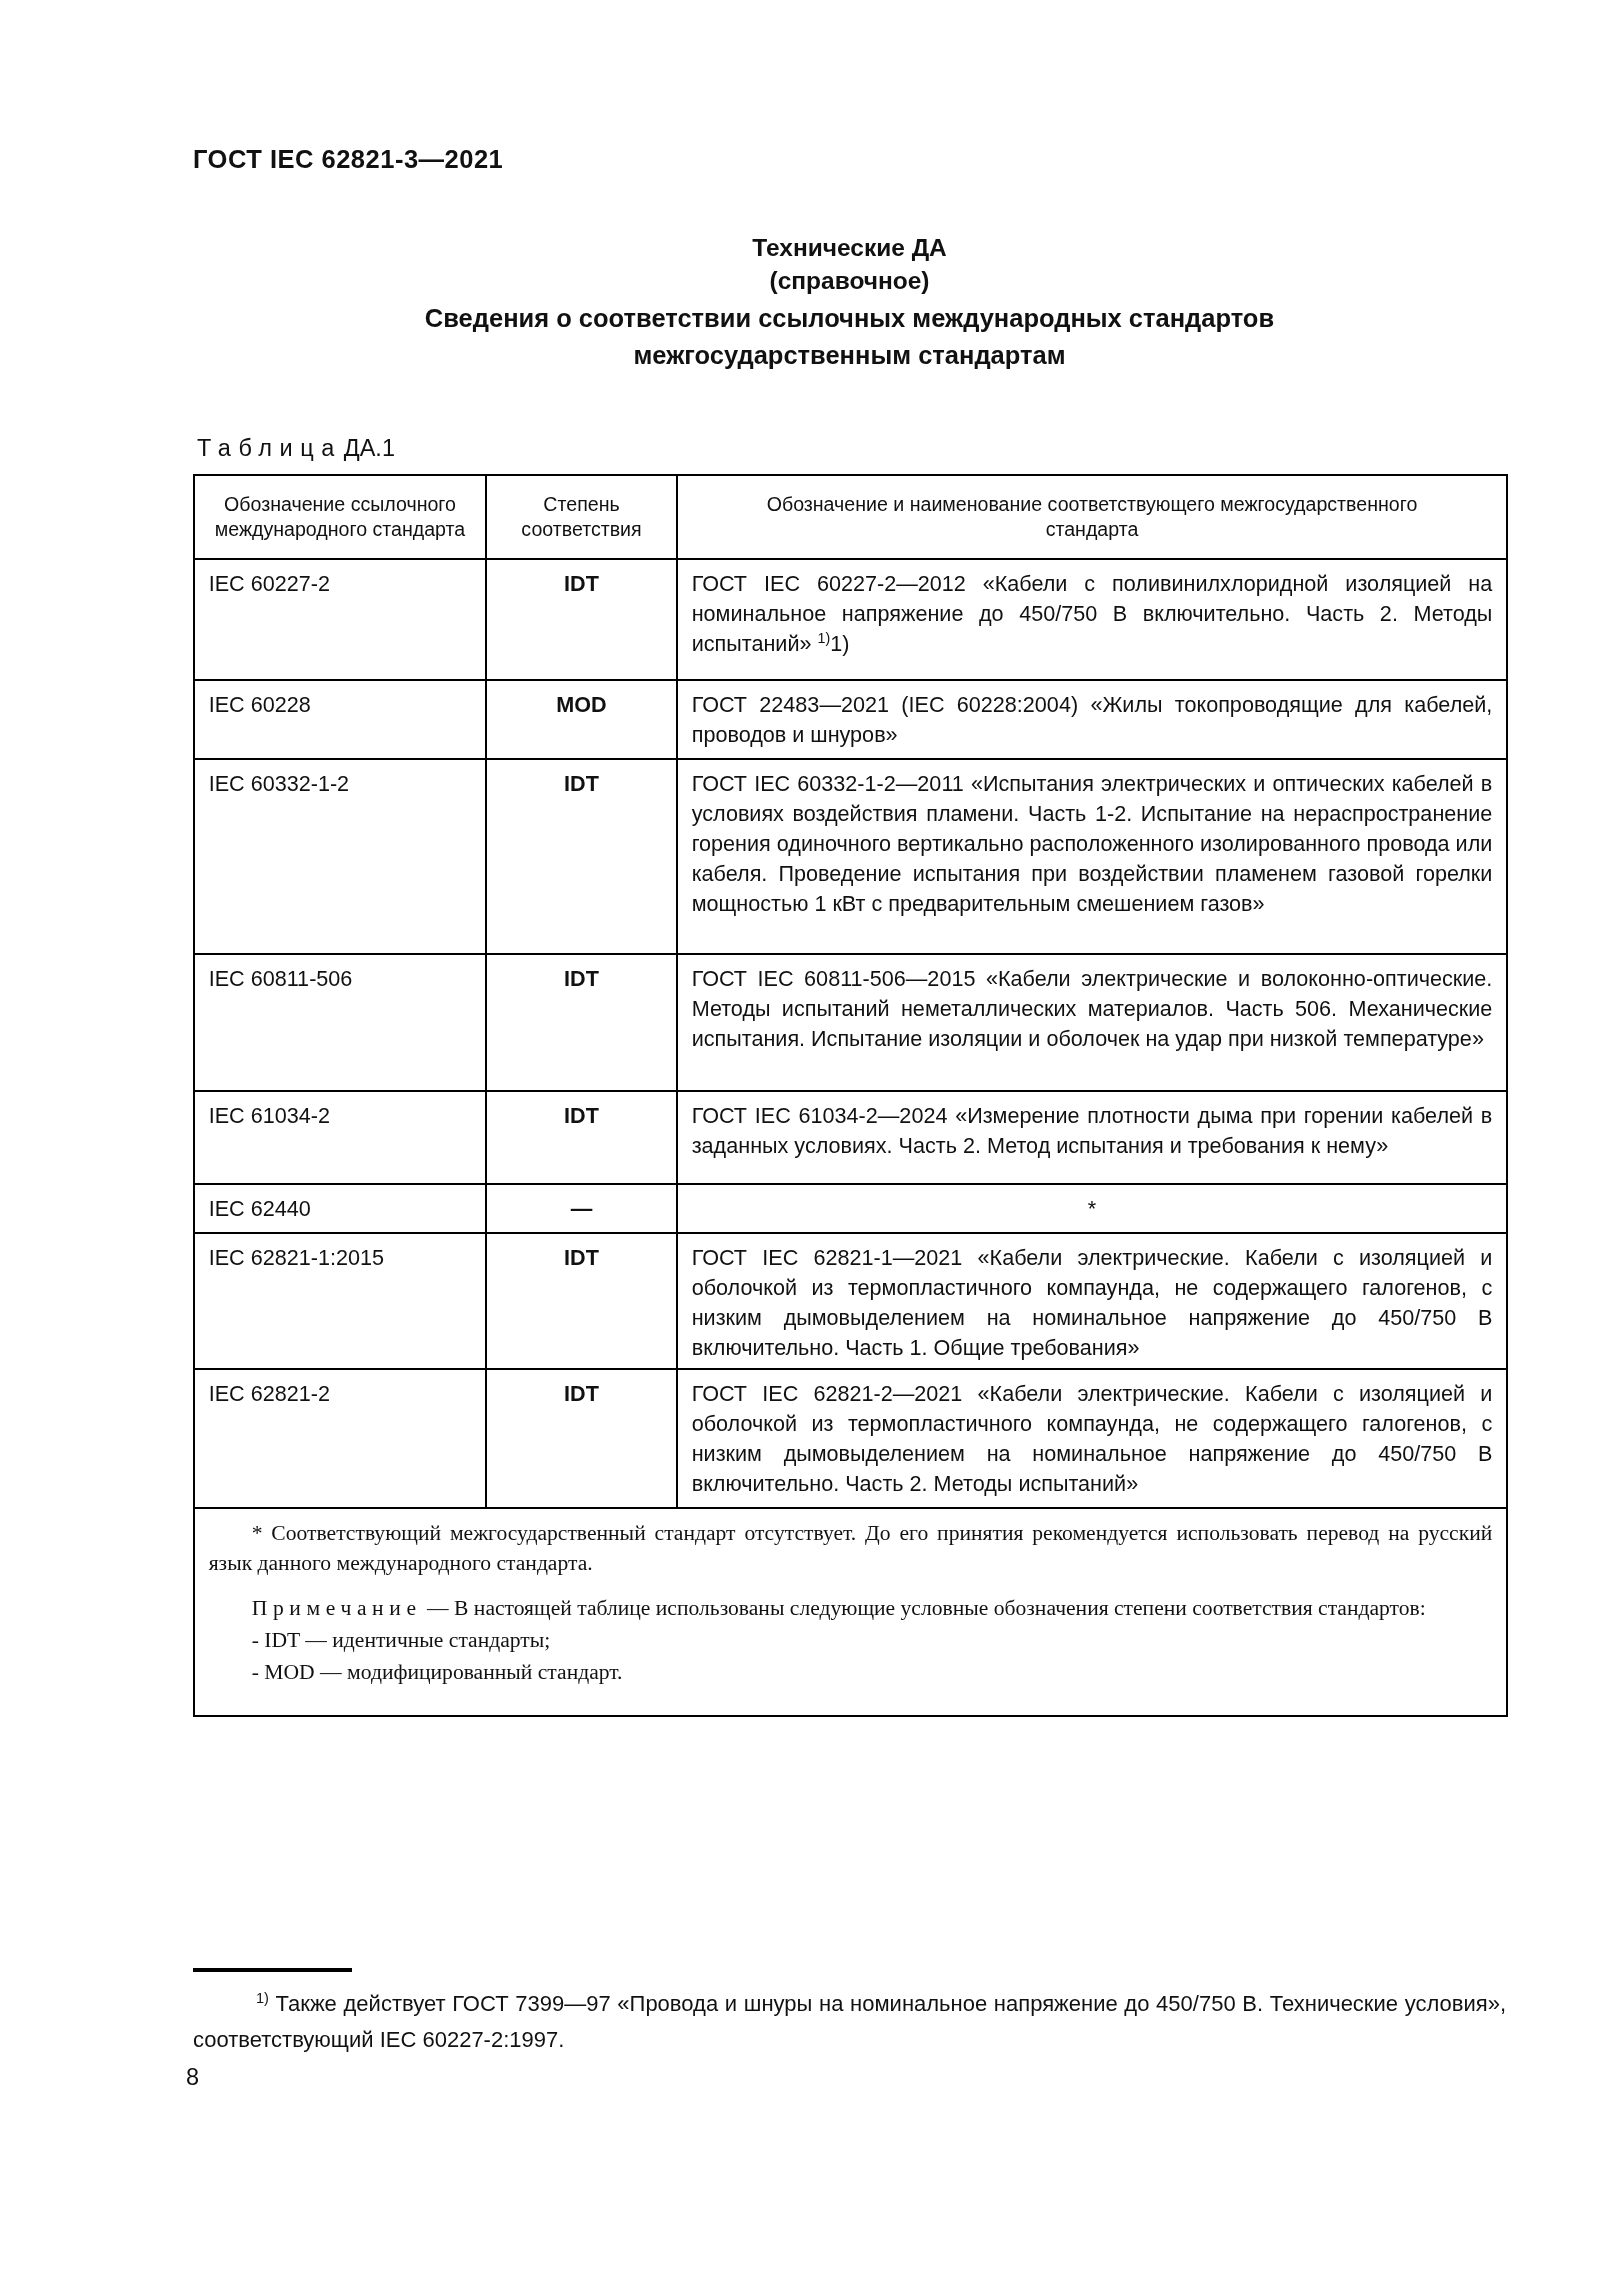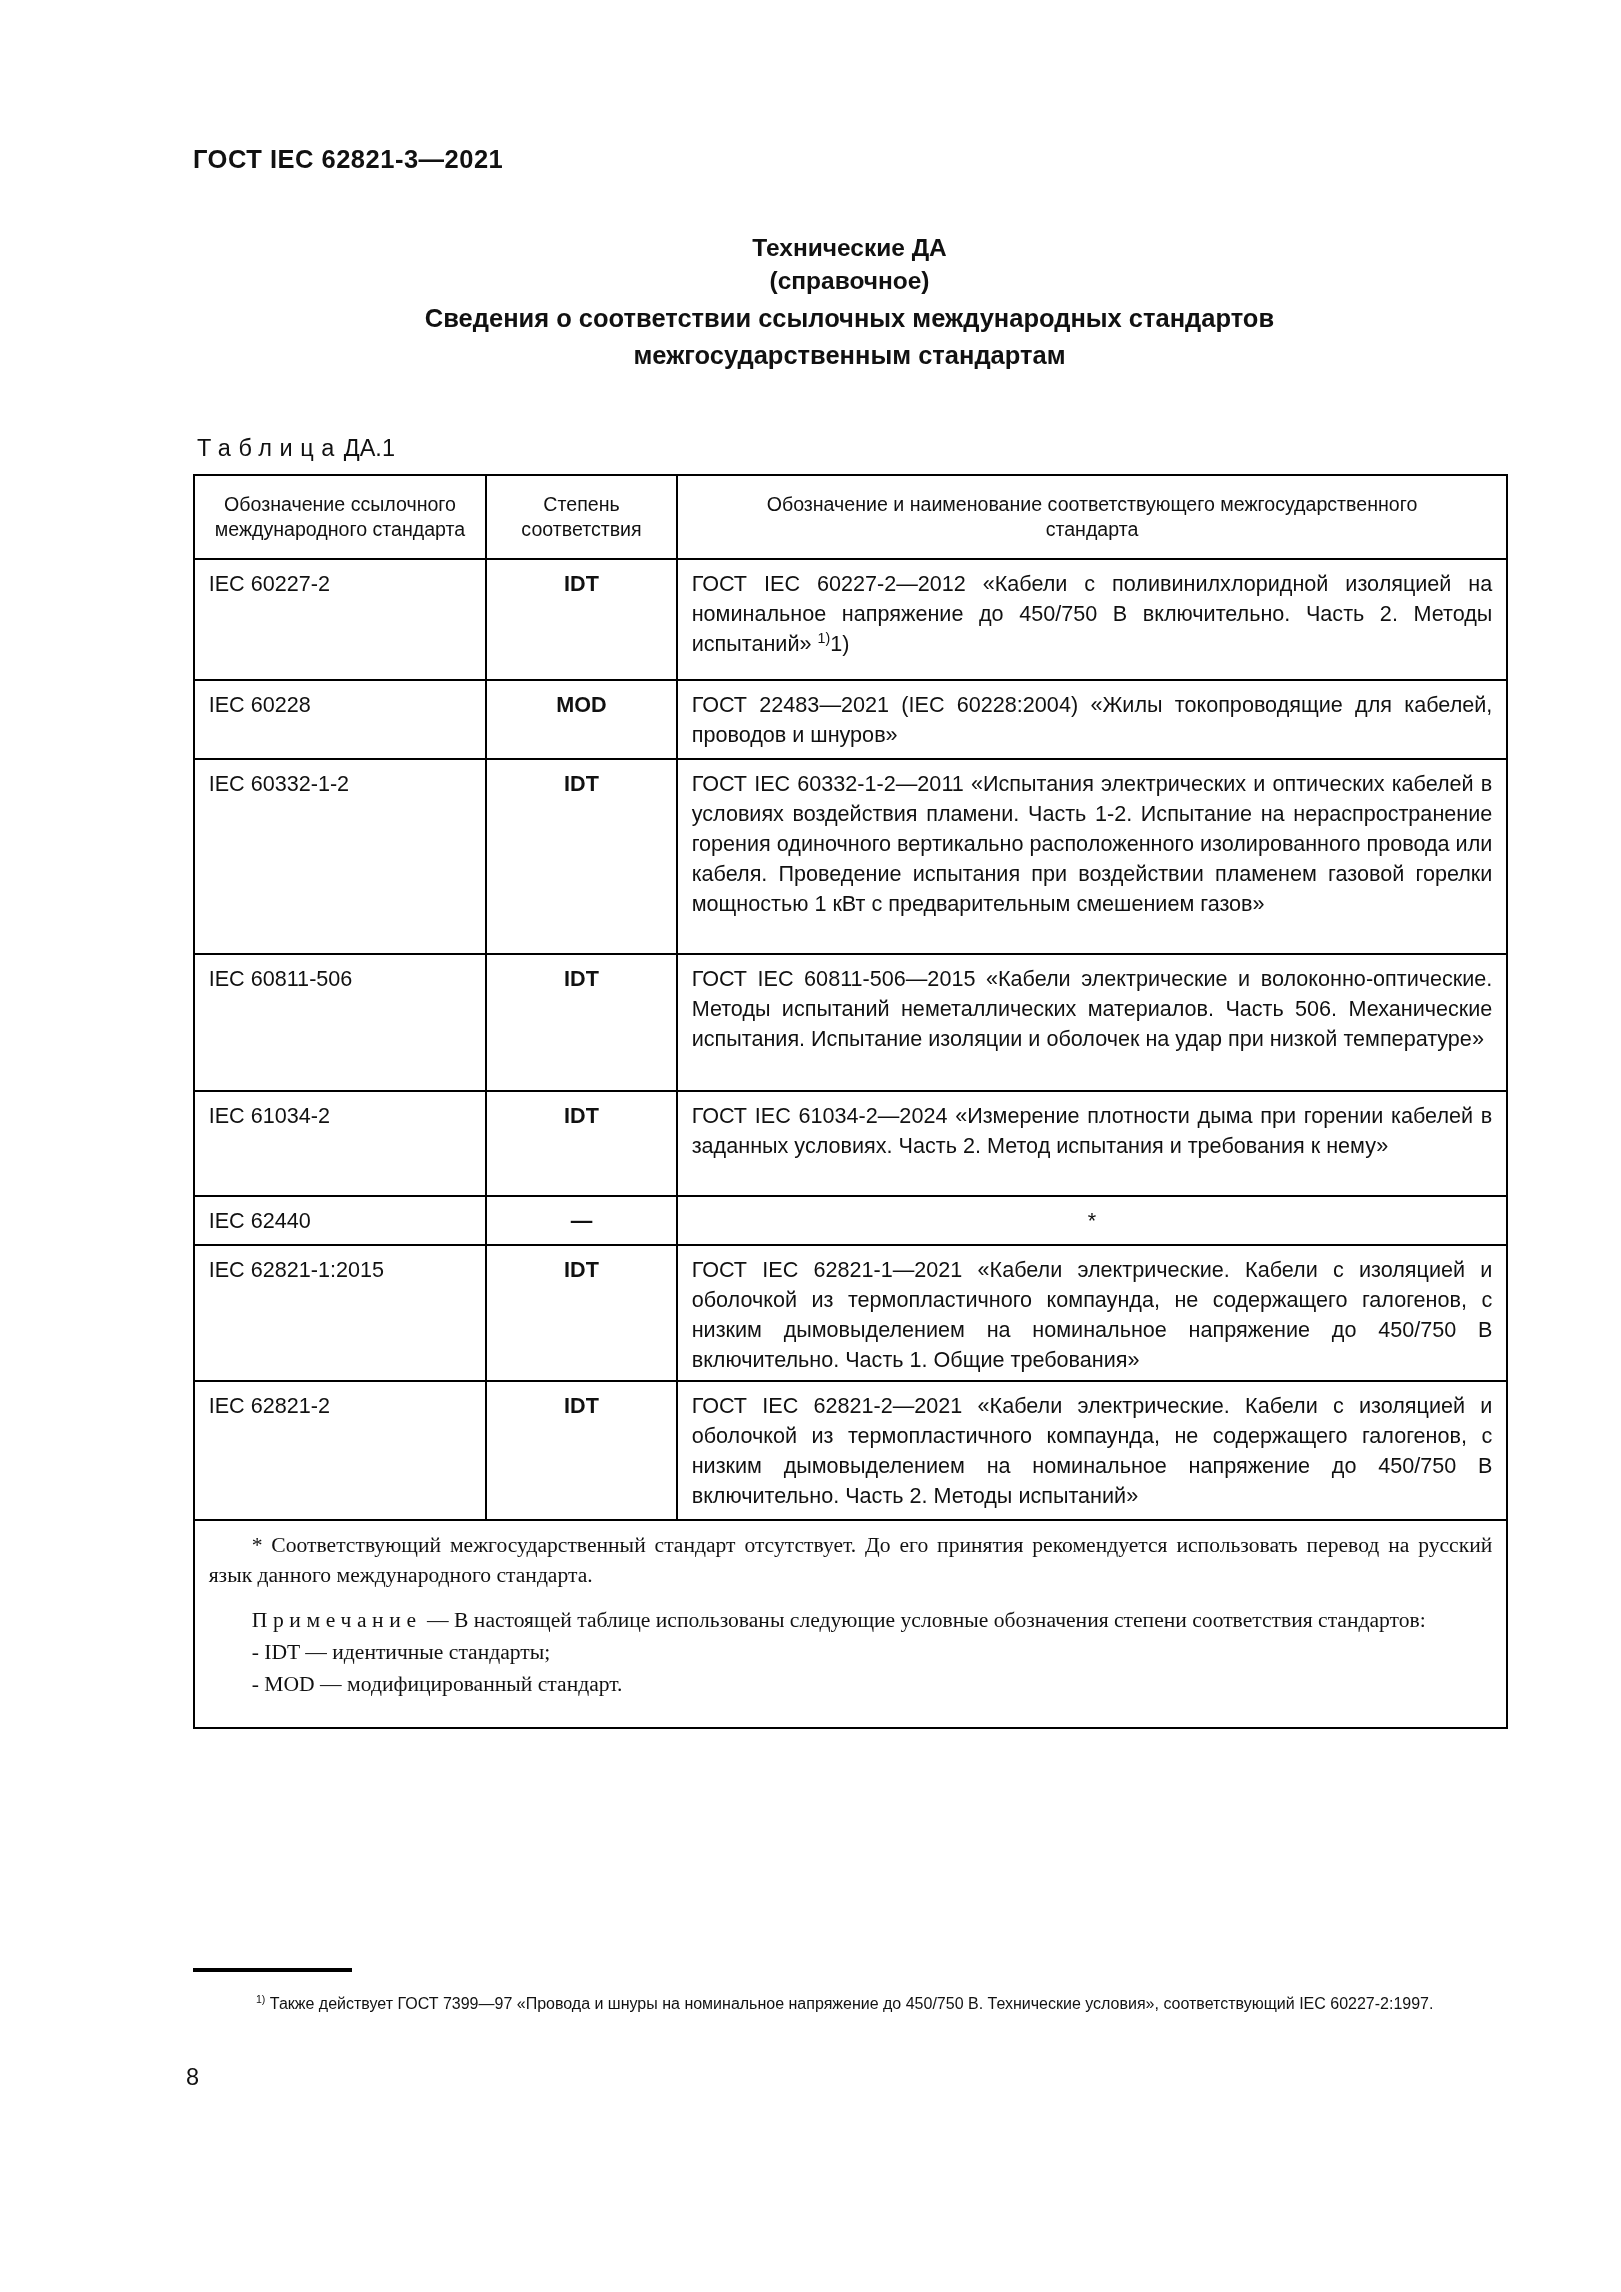--- a/index.html
+++ b/index.html
@@ -66,21 +66,21 @@
   .fn-cell p.dash-item { padding-left: 43px; margin-top: 2px; }
   .note-label { letter-spacing: 0.26em; }
   sup { font-size: 0.66em; line-height: 0; }
 
   .footnote-rule {
     position: absolute; left: 193px; top: 1968px;
     width: 159px; height: 3.9px; background: #000;
   }
   .page-footnote {
     position: absolute; left: 193px; top: 1986px; width: 1313px;
-    font-size: 16px; line-height: 36px; text-align: justify;
+    font-size: 22px; line-height: 36px; text-align: justify;
   }
   .page-footnote p { margin: 0; text-indent: 63px; }
   .page-number {
     position: absolute; left: 186px; top: 2064px;
     font-size: 23.5px;
   }
 </style>
 </head>
 <body>
 
@@ -128,21 +128,21 @@
   <tr style="height:195px">
     <td class="c-ref">IEC 60332-1-2</td>
     <td class="c-deg">IDT</td>
     <td class="c-txt">ГОСТ IEC 60332-1-2—2011 «Испытания электрических и оптических кабелей в условиях воздействия пламени. Часть 1-2. Испытание на нераспространение горения одиночного вертикально расположенного изолированного провода или кабеля. Проведение испытания при воздействии пламенем газовой горелки мощностью 1 кВт с предварительным смешением газов»</td>
   </tr>
   <tr style="height:137px">
     <td class="c-ref">IEC 60811-506</td>
     <td class="c-deg">IDT</td>
     <td class="c-txt">ГОСТ IEC 60811-506—2015 «Кабели электрические и волоконно-оптические. Методы испытаний неметаллических материалов. Часть 506. Механические испытания. Испытание изоляции и оболочек на удар при низкой температуре»</td>
   </tr>
-  <tr style="height:105px">
+  <tr style="height:93px">
     <td class="c-ref">IEC 61034-2</td>
     <td class="c-deg">IDT</td>
     <td class="c-txt">ГОСТ IEC 61034-2—2024 «Измерение плотности дыма при горении кабелей в заданных условиях. Часть 2. Метод испытания и требования к нему»</td>
   </tr>
   <tr style="height:49px">
     <td class="c-ref">IEC 62440</td>
     <td class="c-deg">—</td>
     <td class="c-txt center">*</td>
   </tr>
   <tr style="height:136px">

